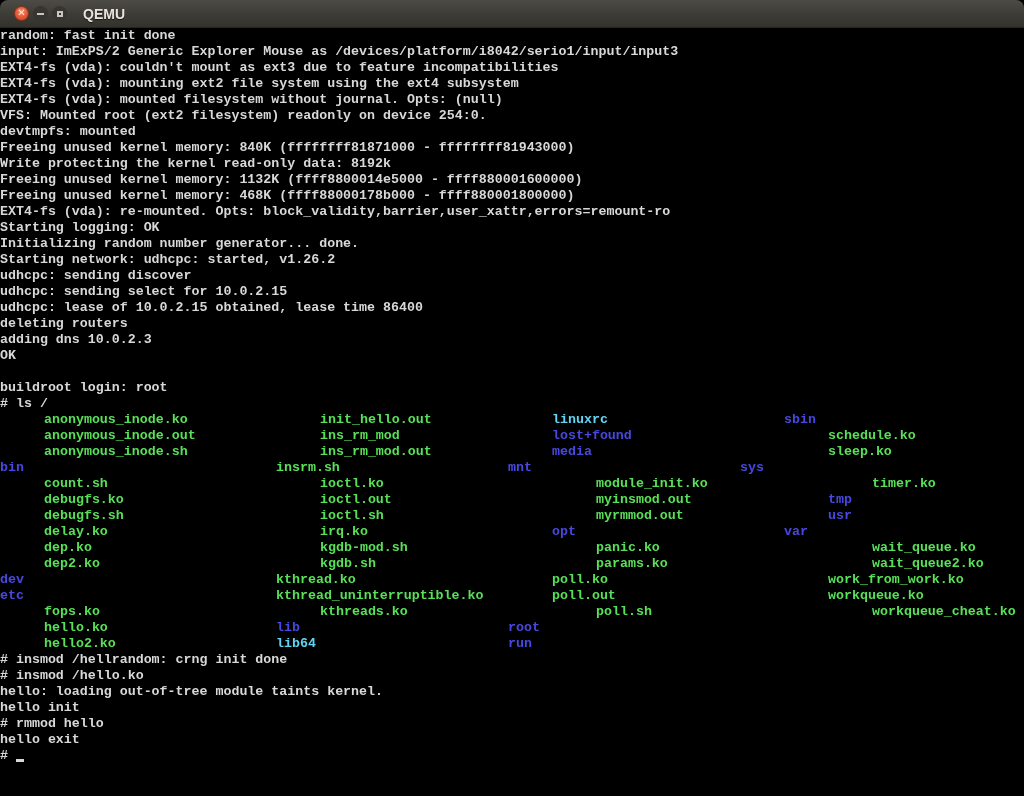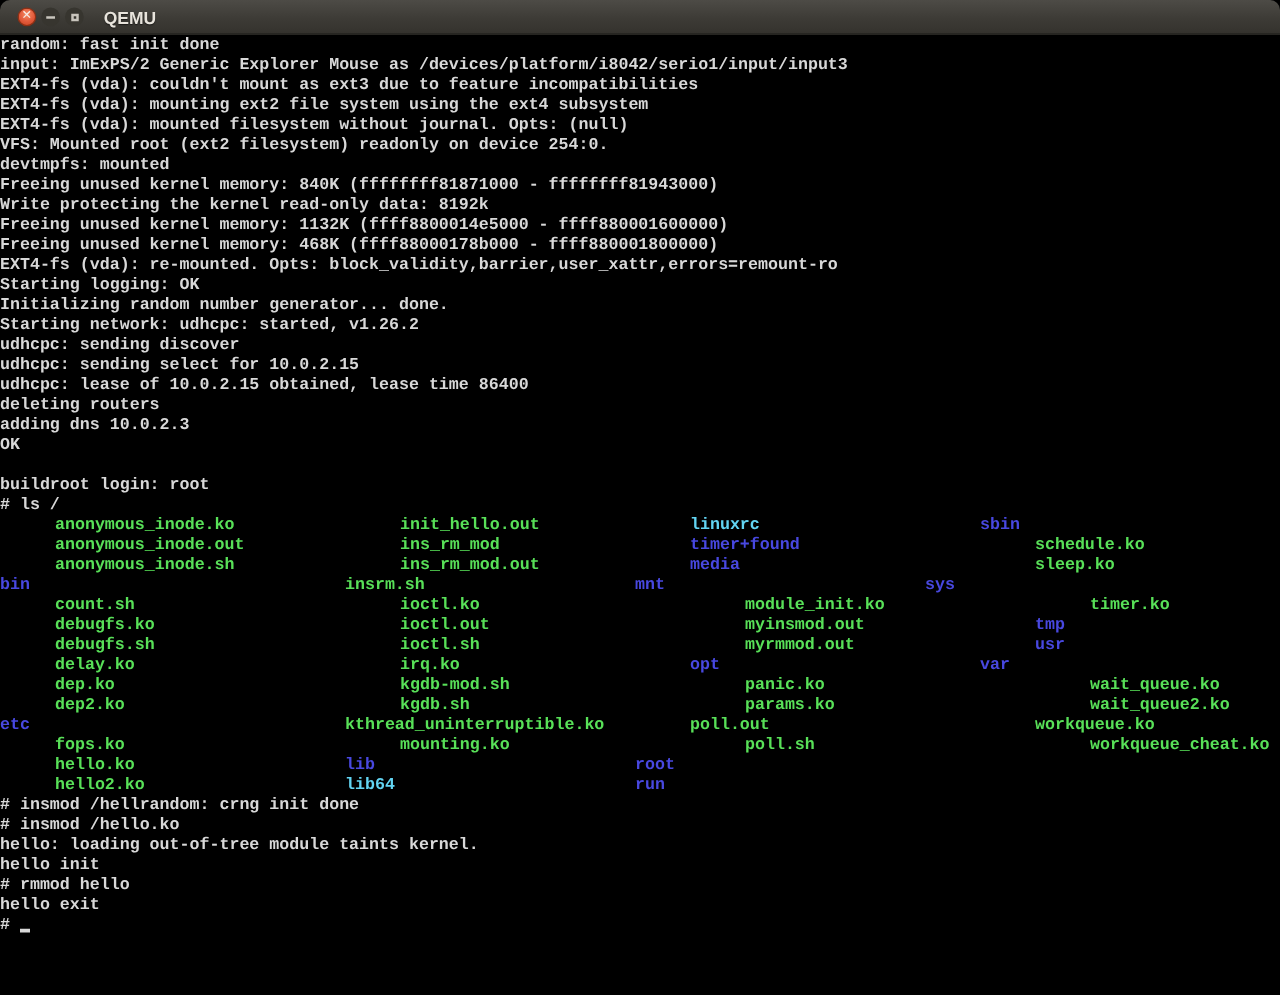--- a/index.html
+++ b/index.html
@@ -154,31 +154,32 @@
       <div class="line">udhcpc: sending discover</div>
       <div class="line">udhcpc: sending select for 10.0.2.15</div>
       <div class="line">udhcpc: lease of 10.0.2.15 obtained, lease time 86400</div>
       <div class="line">deleting routers</div>
       <div class="line">adding dns 10.0.2.3</div>
       <div class="line">OK</div>
       <div class="line"></div>
       <div class="line">buildroot login: root</div>
       <div class="line"># ls /</div>
       <div class="line"><span class="ls-cell c-green">anonymous_inode.ko</span><span class="ls-cell c-green">init_hello.out</span><span class="ls-cell c-cyan">linuxrc</span><span class="ls-cell c-blue">sbin</span></div>
-      <div class="line"><span class="ls-cell c-green">anonymous_inode.out</span><span class="ls-cell c-green">ins_rm_mod</span><span class="ls-cell c-blue">timer+found</span><span class="ls-cell c-green">schedule.ko</span></div>
+      <div class="line"><span class="ls-cell c-green">anonymous_inode.out</span><span class="ls-cell c-green">ins_rm_mod</span><span class="ls-cell c-blue">lost+found</span><span class="ls-cell c-green">schedule.ko</span></div>
       <div class="line"><span class="ls-cell c-green">anonymous_inode.sh</span><span class="ls-cell c-green">ins_rm_mod.out</span><span class="ls-cell c-blue">media</span><span class="ls-cell c-green">sleep.ko</span></div>
       <div class="line"><span class="ls-cell c-blue">bin</span><span class="ls-cell c-green">insrm.sh</span><span class="ls-cell c-blue">mnt</span><span class="ls-cell c-blue">sys</span></div>
       <div class="line"><span class="ls-cell c-green">count.sh</span><span class="ls-cell c-green">ioctl.ko</span><span class="ls-cell c-green">module_init.ko</span><span class="ls-cell c-green">timer.ko</span></div>
       <div class="line"><span class="ls-cell c-green">debugfs.ko</span><span class="ls-cell c-green">ioctl.out</span><span class="ls-cell c-green">myinsmod.out</span><span class="ls-cell c-blue">tmp</span></div>
       <div class="line"><span class="ls-cell c-green">debugfs.sh</span><span class="ls-cell c-green">ioctl.sh</span><span class="ls-cell c-green">myrmmod.out</span><span class="ls-cell c-blue">usr</span></div>
       <div class="line"><span class="ls-cell c-green">delay.ko</span><span class="ls-cell c-green">irq.ko</span><span class="ls-cell c-blue">opt</span><span class="ls-cell c-blue">var</span></div>
       <div class="line"><span class="ls-cell c-green">dep.ko</span><span class="ls-cell c-green">kgdb-mod.sh</span><span class="ls-cell c-green">panic.ko</span><span class="ls-cell c-green">wait_queue.ko</span></div>
       <div class="line"><span class="ls-cell c-green">dep2.ko</span><span class="ls-cell c-green">kgdb.sh</span><span class="ls-cell c-green">params.ko</span><span class="ls-cell c-green">wait_queue2.ko</span></div>
+      <div class="line"><span class="ls-cell c-blue">dev</span><span class="ls-cell c-green">kthread.ko</span><span class="ls-cell c-green">poll.ko</span><span class="ls-cell c-green">work_from_work.ko</span></div>
       <div class="line"><span class="ls-cell c-blue">etc</span><span class="ls-cell c-green">kthread_uninterruptible.ko</span><span class="ls-cell c-green">poll.out</span><span class="ls-cell c-green">workqueue.ko</span></div>
-      <div class="line"><span class="ls-cell c-green">fops.ko</span><span class="ls-cell c-green">mounting.ko</span><span class="ls-cell c-green">poll.sh</span><span class="ls-cell c-green">workqueue_cheat.ko</span></div>
+      <div class="line"><span class="ls-cell c-green">fops.ko</span><span class="ls-cell c-green">kthreads.ko</span><span class="ls-cell c-green">poll.sh</span><span class="ls-cell c-green">workqueue_cheat.ko</span></div>
       <div class="line"><span class="ls-cell c-green">hello.ko</span><span class="ls-cell c-blue">lib</span><span class="ls-cell c-blue">root</span></div>
       <div class="line"><span class="ls-cell c-green">hello2.ko</span><span class="ls-cell c-cyan">lib64</span><span class="ls-cell c-blue">run</span></div>
       <div class="line"># insmod /hellrandom: crng init done</div>
       <div class="line"># insmod /hello.ko</div>
       <div class="line">hello: loading out-of-tree module taints kernel.</div>
       <div class="line">hello init</div>
       <div class="line"># rmmod hello</div>
       <div class="line">hello exit</div>
       <div class="line"><span># </span><span class="cursor"></span></div>
     </div>

